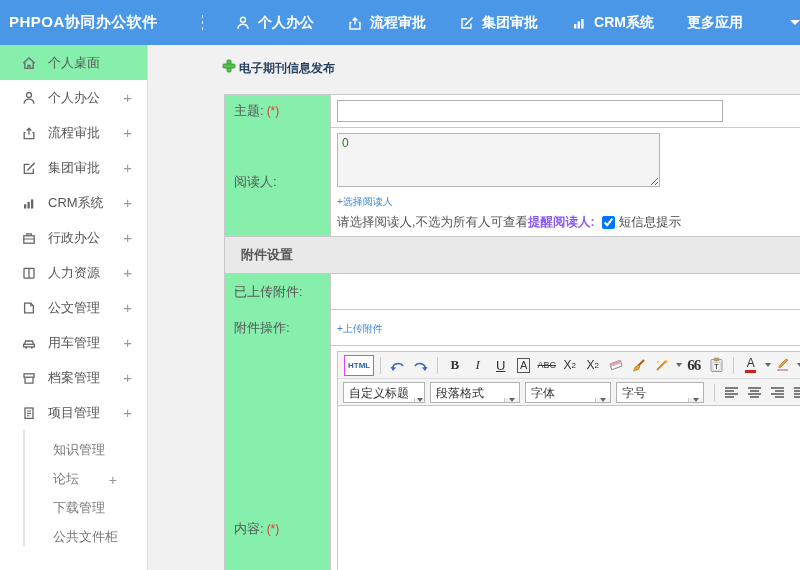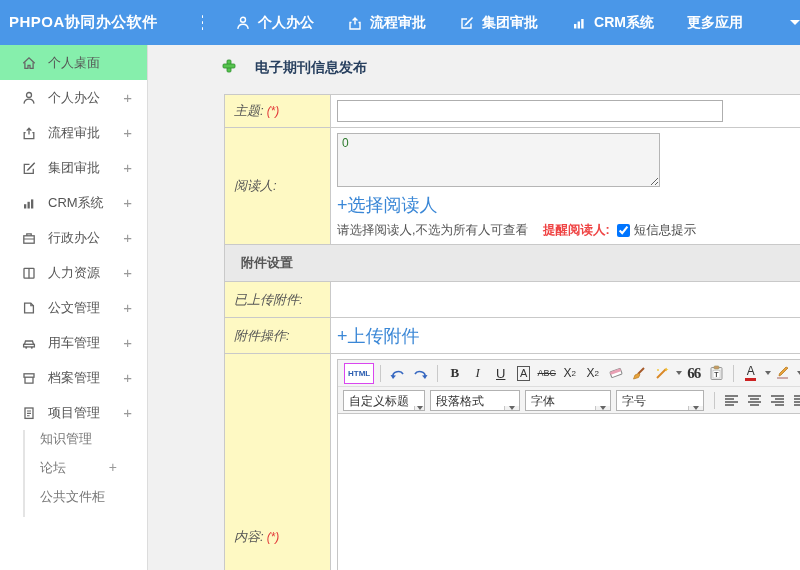--- a/index.html
+++ b/index.html
@@ -16,43 +16,43 @@
   .nav-item svg { display:block; }
   .caret-w { width:0; height:0; border-left:5px solid transparent; border-right:5px solid transparent; border-top:5px solid #fff; margin-left:14px; }
 
   
   .sidebar { position:absolute; left:0; top:45px; width:148px; height:525px; background:#fff; border-right:1px solid #dcdcdc; }
   .side-item { position:relative; height:35px; display:flex; align-items:center; padding-left:21px; font-size:13px; color:#555; cursor:pointer; }
   .side-item.active { background:#86efac; }
   .side-item .sicon { width:16px; height:16px; margin-right:11px; display:flex; align-items:center; }
   .side-item .stoggle { position:absolute; right:15px; font-size:15px; color:#999; font-weight:normal; }
   .side-sub { margin-left:23px; border-left:2px solid #e4e4e4; }
-  .side-subitem { position:relative; height:29px; display:flex; align-items:flex-start; padding-left:15px; font-size:13px; color:#777; cursor:pointer; }
+  .side-subitem { position:relative; height:29px; display:flex; align-items:flex-end; padding-left:28px; font-size:13px; color:#777; cursor:pointer; }
   .side-subitem .stoggle { position:absolute; right:30px; font-size:14px; color:#999; }
 
   
   .main { position:absolute; left:149px; top:45px; width:651px; height:525px; background:#f1f1f1; }
   .page-title { display:flex; align-items:center; gap:3px; margin:14px 0 0 73px; }
-  .page-title .t { font-size:14px; font-weight:bold; color:#28405f;margin-left:16px; }
+  .page-title .t { font-size:12px; font-weight:bold; color:#28405f; }
 
   table.form { border-collapse:collapse; margin:17px 0 0 75px; width:690px; background:#fff; table-layout:fixed; }
   table.form td { border:1px solid #c9c9c9; font-size:13px; color:#555; vertical-align:middle; }
-  td.lab { width:106px; background:#fef9c3; padding:6px 4px 6px 9px;font-style:italic; }
+  td.lab { width:106px; background:#86efac; padding:6px 4px 6px 9px; }
   td.fld { padding:5px 6px; background:#fff; }
   .req { color:#e23b3b; margin-left:3px; font-size:12px; }
   .sec-head { background:#e9e9e9 !important; font-weight:bold; color:#444; padding:9px 4px 9px 16px !important; }
 
   input.subject { width:386px; height:22px; border:1px solid #aeaeae; padding:2px 4px; font-size:12px; }
   textarea.readers { width:323px; height:54px; border:1px solid #b5b5b5; background:#f4f4f4;
     color:#2c7a2c; font-size:12px; padding:2px 4px; resize:both;
     font-family:"Liberation Sans","DejaVu Sans",sans-serif; }
-  a.blue { color:#3a87d6; font-size:18px; text-decoration:none; cursor:pointer; }
+  a.blue { color:#3a87d6; font-size:10px; text-decoration:none; cursor:pointer; }
   .readers-link { margin-top:3px; }
   .readers-hint { margin-top:5px; font-size:12.5px; color:#555; display:flex; align-items:center; }
-  .remind { font-weight:bold; color:#ef4444; margin-left:15px; }
+  .remind { font-weight:bold; color:#8b5cf6; }
   .readers-hint input[type=checkbox] { margin:0 4px 0 7px; width:13px; height:13px; }
   .sms { color:#444; }
 
   
   .editor { border:1px solid #c6c6c6; background:#fff; width:640px; }
   .ed-row { background:#f4f4f4; display:flex; align-items:center; padding:3px 5px; border-bottom:1px solid #ddd; height:27px; }
   .ed-row.r2 { border-bottom:1px solid #c6c6c6; }
   .ed-btn { height:21px; min-width:21px; display:inline-flex; align-items:center; justify-content:center;
     margin:0 1px; cursor:pointer; color:#333; font-size:13px; }
   .ed-sep { width:1px; height:17px; background:#c9c9c9; margin:0 5px; }
@@ -245,20 +245,23 @@
   </div>
   <div class="side-sub">
     <div class="side-subitem">
       <span>知识管理</span>
     </div>
     <div class="side-subitem">
       <span>论坛</span>
       <span class="stoggle">+</span>
     </div>
     <div class="side-subitem">
+      <span>下载管理</span>
+    </div>
+    <div class="side-subitem">
       <span>公共文件柜</span>
     </div>
   </div>
 </div>
 
 <div class="main">
   <div class="page-title">
     <span><svg width="14" height="14" viewBox="0 0 14 14">
           <rect x="5" y="1" width="4" height="12" rx="1" fill="#57c44f" stroke="#2f8f2f" stroke-width=".8"></rect>
           <rect x="1" y="5" width="12" height="4" rx="1" fill="#57c44f" stroke="#2f8f2f" stroke-width=".8"></rect>

